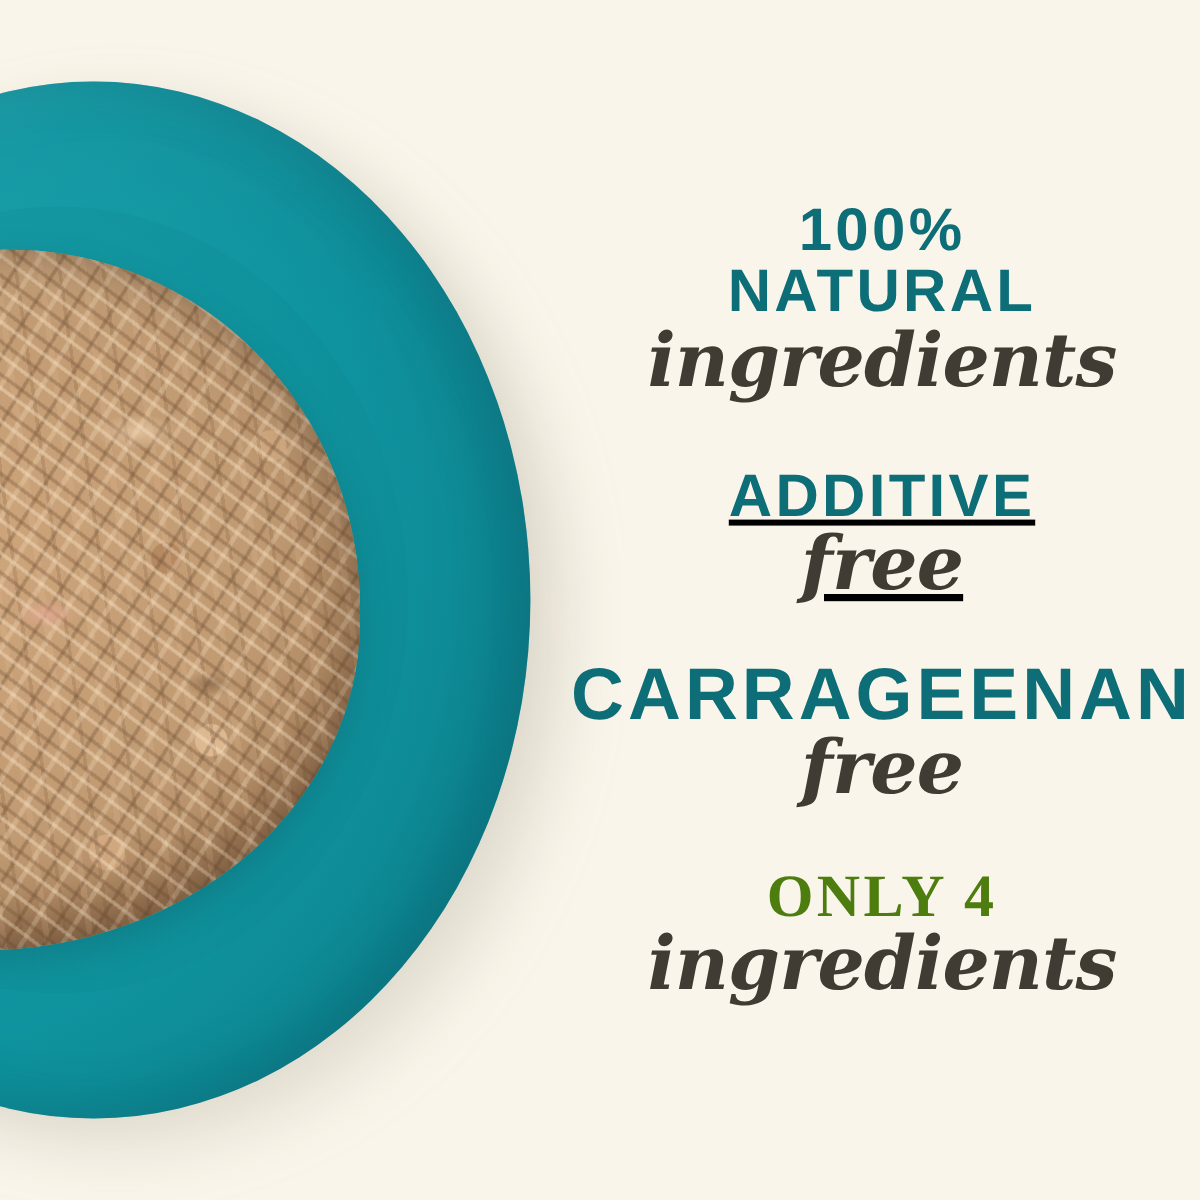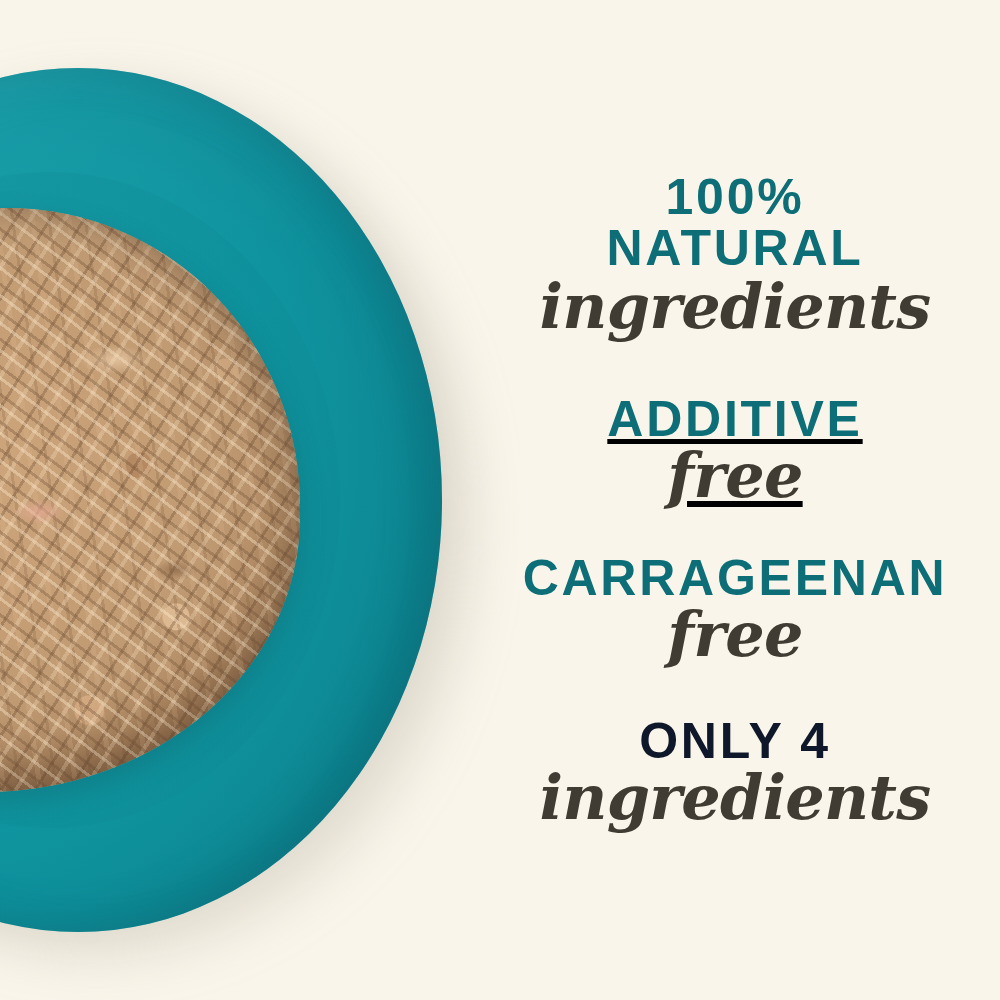--- a/index.html
+++ b/index.html
@@ -190,21 +190,21 @@
   }
 
   
   #claim-natural .claim-top   { font-size: 50px; }
   #claim-natural .l1          { font-size: 50px; }
   #claim-natural .claim-script{ font-size: 62px; margin-top: 2px; }
 
   #claim-additive .claim-top   { font-size: 50px; }
   #claim-additive .claim-script{ font-size: 62px; margin-top: 0px; }
 
-  #claim-carrageenan .claim-top   { font-size: 50px; }
+  #claim-carrageenan .claim-top   { font-size: 61px; }
   #claim-carrageenan .claim-script{ font-size: 62px; margin-top: 0px; }
 
   #claim-only4 .claim-top   { font-size: 50px; }
   #claim-only4 .claim-script{ font-size: 62px; margin-top: 0px; }
 
   #claim-natural     { margin-bottom: 56px; }
   #claim-additive    { margin-bottom: 46px; text-decoration: underline; }
   #claim-carrageenan { margin-bottom: 50px; }
 </style>
 </head>
@@ -237,18 +237,18 @@
       <div class="claim-top" style="color: rgb(13, 110, 119);">ADDITIVE</div>
       <div class="claim-script" style="color: rgb(64, 59, 51);">free</div>
     </div>
 
     <div class="claim" id="claim-carrageenan">
       <div class="claim-top" style="color: rgb(13, 110, 119);">CARRAGEENAN</div>
       <div class="claim-script" style="color: rgb(64, 59, 51);">free</div>
     </div>
 
     <div class="claim" id="claim-only4">
-      <div class="claim-top" style="color: #0f172a;">ONLY 4</div>
+      <div class="claim-top" style="color: #4d7c0f; font-family: Liberation Serif, serif;">ONLY 4</div>
       <div class="claim-script" style="color: rgb(64, 59, 51);">ingredients</div>
     </div>
 
   </div>
 </div>
 
 </body></html>

